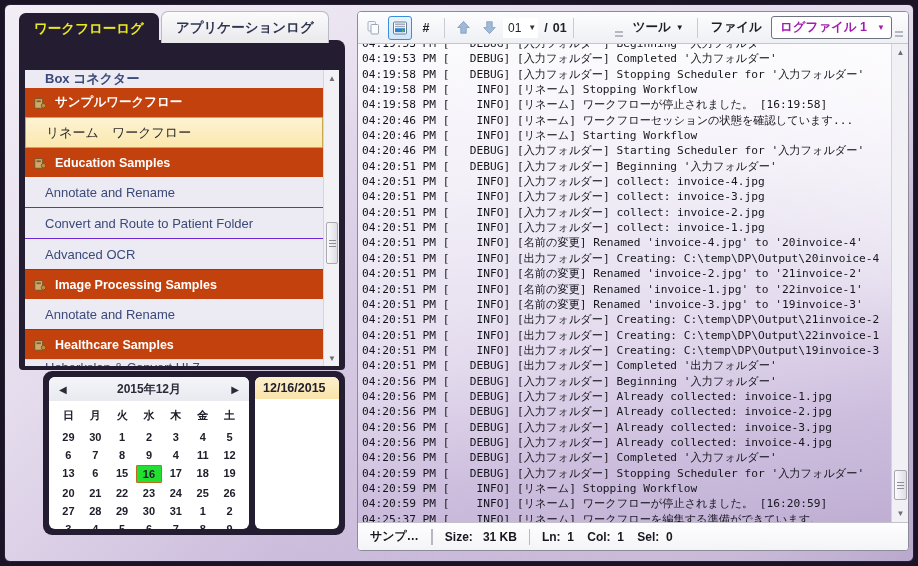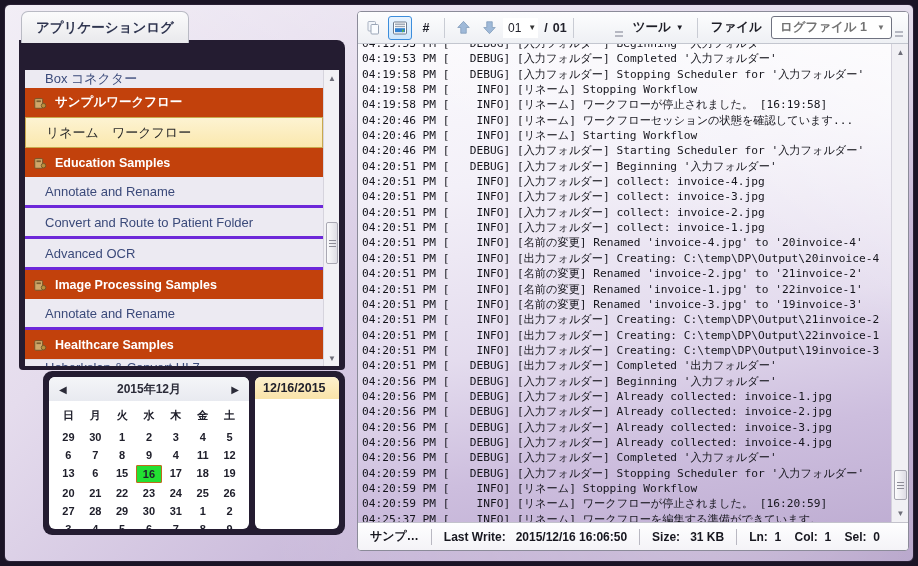--- a/index.html
+++ b/index.html
@@ -114,36 +114,37 @@
     color: #ffffff;
     font-weight: bold;
     padding-left: 8px;
     height: 29px;
   }
   .wf-row.group .grp-icon { margin-right: 8px; line-height: 0; }
   .wf-row.child {
     background: #eceaf2;
     color: #3b4a7a;
     padding-left: 20px;
-    border-bottom: 3px solid #6d28d9;
+    border-bottom: 1px solid #6d28d9;
     height: 31px;
     font-size: 13px;
   }
   .wf-row.child.selected {
     background: linear-gradient(180deg,#fdf3d2 0%, #fbe8ae 100%);
     color: #2a2a2a;
     border: 1px solid #c9a94e;
   }
   .wf-row.partial {
     background: #eceaf2;
     color: #3b4a7a;
     padding-left: 20px;
     font-size: 13px;
     height: 18px;
     align-items: flex-end;
+    font-weight: bold;
   }
   .wf-row.partial-bottom {
     background: #eceaf2;
     color: #3b4a7a;
     padding-left: 20px;
     font-size: 13px;
     height: 14px;
     align-items: flex-start;
     border-top: 1px solid #dddbe5;
   }
@@ -272,21 +273,21 @@
     font-size: 12.5px; font-weight: bold; color: #1d1d26;
     cursor: pointer;
   }
   .menu-btn .caret { font-size: 8px; }
   .combo {
     display:flex; align-items:center; gap:10px;
     height: 23px; padding: 0 6px 0 8px;
     border: 1px solid #6f7280;
     border-radius: 3px;
     background: #ffffff;
-    font-size: 12.5px; font-weight: bold; color: #737373;
+    font-size: 12.5px; font-weight: bold; color: #a21caf;
     cursor: pointer;
     text-align: center;
   }
   .combo .caret { font-size: 8px; }
   .tb-grip {
     width: 10px; height: 14px;
     display:flex; flex-direction:column; justify-content:center; align-items:center; gap:2px;
     align-self: flex-end; margin-bottom: 2px;
   }
   .tb-grip i { display:block; width: 8px; height: 2px; background:#b6b8c2; }
@@ -350,20 +351,23 @@
   }
 </style>
 </head>
 <body>
 
 <div id="app-frame">
 
   <div id="left-panel">
 
     <div id="tab-strip">
+      <div class="tab active">
+        <span>ワークフローログ</span>
+      </div>
       <div class="tab inactive">
         <span>アプリケーションログ</span>
       </div>
     </div>
 
     <div id="left-body">
 
       <div id="wf-list-wrap">
         <div id="wf-list">
           <div class="wf-row partial">
@@ -613,25 +617,20 @@
         <div id="log-thumb">
             <span class="grip"></span>
           </div>
         <div class="sb-arrow bot">▼</div>
       </div>
     </div>
 
     <div id="log-status">
       <span class="st-cell">サンプ…</span>
       <span class="st-div"></span>
-      <span class="st-cell">
-        <span>Last Write:</span>
-        &nbsp;
-        <span>2015/12/16 16:06:50</span>
-      </span>
       <span class="st-div"></span>
       <span class="st-cell">
         <span>Size:</span>
         &nbsp;
         <span>31 KB</span>
       </span>
       <span class="st-div"></span>
       <span class="st-cell">
         <span>Ln:</span>
         &nbsp;<span>1</span>

